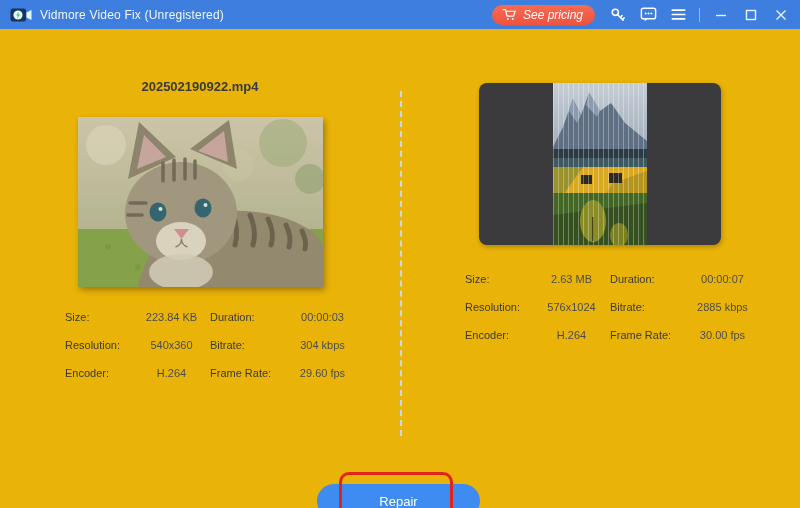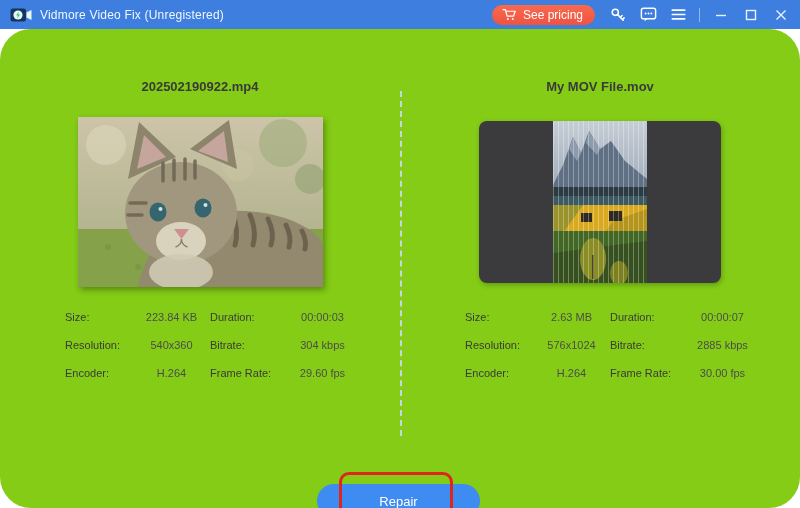--- a/index.html
+++ b/index.html
@@ -11,34 +11,34 @@
   .titlebar {
     height:29px; background:#3d7ede; display:flex; align-items:center;
     padding:0 0 0 10px; color:#fff;
   }
   .app-icon { width:22px; height:16px; margin-right:8px; flex:0 0 auto; }
   .app-title { font-size:12px; color:#f2f7ff; letter-spacing:.2px; }
   .tb-spacer { flex:1; }
   .pricing-btn {
     display:flex; align-items:center; gap:6px; height:20px; padding:0 12px 0 10px;
     background:linear-gradient(180deg,#f86a50,#ef5340); border:none; border-radius:10px;
-    color:#fff; font-size:12px; cursor:pointer; font-family:inherit;
+    color:#fff; font-size:12px; cursor:pointer; font-family:inherit;font-style:italic;
   }
   .icon-btn {
     width:26px; height:22px; display:flex; align-items:center; justify-content:center;
     background:transparent; border:none; cursor:pointer; margin:0 2px;
   }
   .tb-sep { width:1px; height:14px; background:rgba(255,255,255,.45); margin:0 6px; }
   .win-btn {
     width:30px; height:24px; display:flex; align-items:center; justify-content:center;
     background:transparent; border:none; cursor:pointer;
   }
 
   
-  .content { position:relative; width:800px; height:479px; background:#84cc16;border-radius:31px; }
+  .content { position:relative; width:800px; height:479px; background:#eab308; }
   .v-divider {
     position:absolute; left:400px; top:62px; height:345px; width:0;
     border-left:2px dashed #c7dbf3; opacity:.9;
   }
   .panels { display:flex; }
   .panel { width:400px; padding-top:50px; }
   .file-title {
     text-align:center; font-size:13px; font-weight:bold; color:#3a3a3a;
     height:15px; margin-bottom:23px;
   }
@@ -214,21 +214,20 @@
           <span class="lbl">Bitrate:</span>
           <span class="val">304 kbps</span>
           <span class="lbl">Encoder:</span>
           <span class="val">H.264</span>
           <span class="lbl">Frame Rate:</span>
           <span class="val">29.60 fps</span>
         </div>
       </div>
 
       <div class="panel">
-        <div class="file-title">My MOV File.mov</div>
         <div class="thumb-row">
           <div class="thumb-dark">
             <div class="strip">
               <svg viewBox="0 0 94 162" width="94" height="162" preserveAspectRatio="none">
                 <defs>
                   <linearGradient id="sky" x1="0" y1="0" x2="0" y2="1">
                     <stop offset="0" stop-color="#c6cdd6"></stop>
                       <stop offset="1" stop-color="#9daab8"></stop>
                   </linearGradient>
                 </defs>

